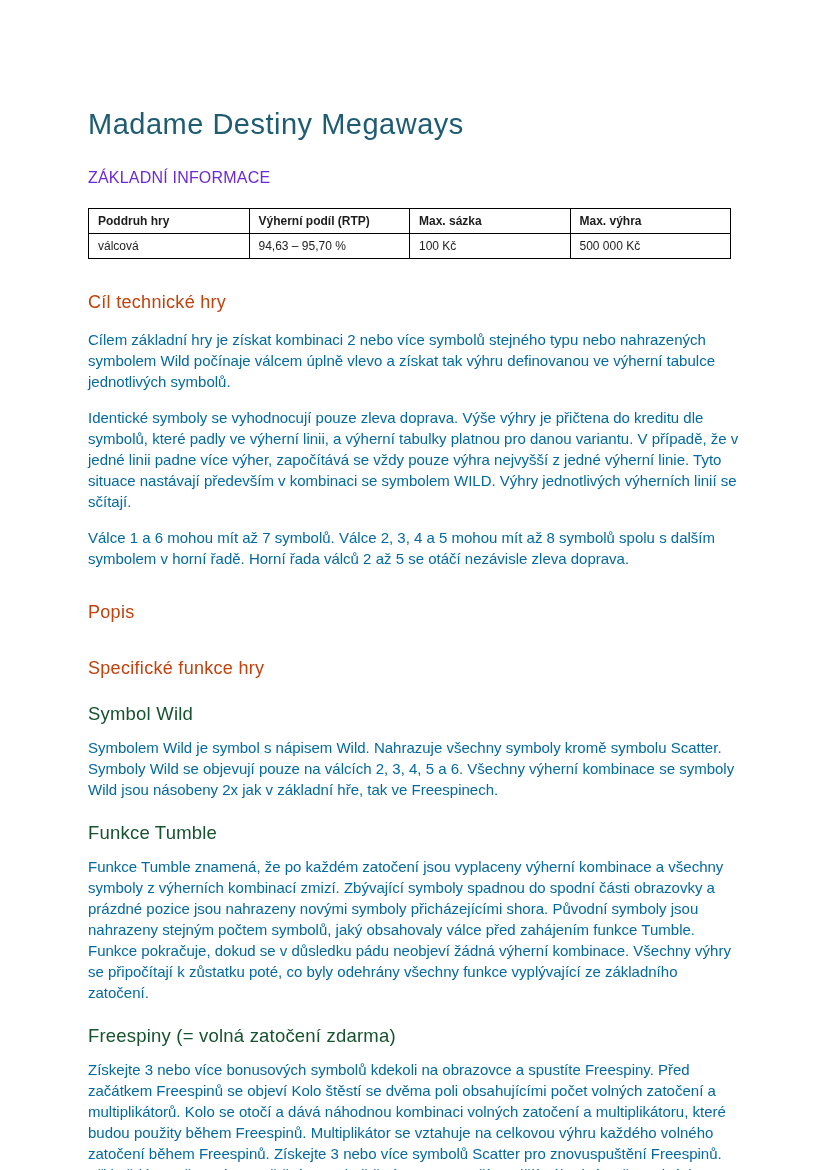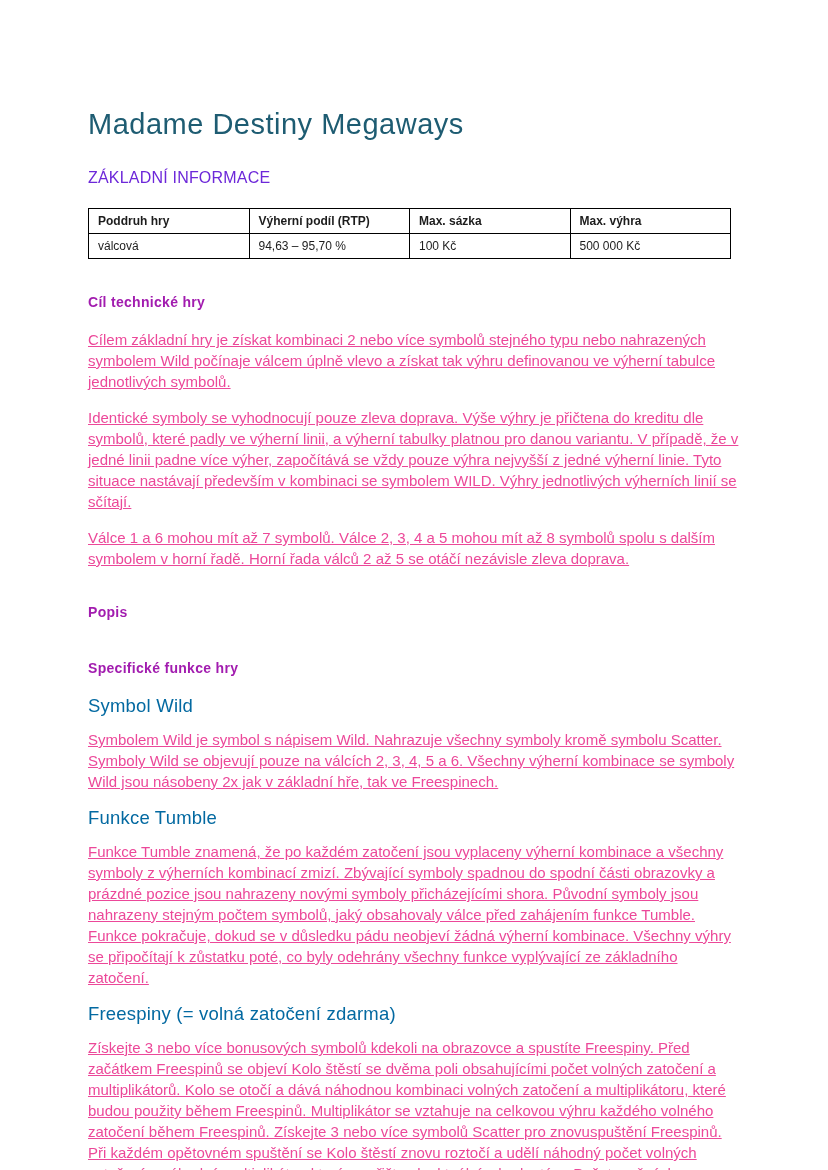--- a/index.html
+++ b/index.html
@@ -53,40 +53,39 @@
     text-align: left;
     color: #1c1c1c;
     height: 18px;
     vertical-align: middle;
   }
   table.info-table th {
     font-weight: 700;
   }
   h2.section-heading {
     margin: 31px 0 14px 0;
-    font-size: 14px;
+    font-size: 18px;
     line-height: 25px;
-    font-weight: 700;
-    color: #a21caf;
+    font-weight: 400;
+    color: #c2410c;
     letter-spacing: 0.3px;
   }
   h3.sub-heading {
-    margin: 14px 0 12px 0;
+    margin: 22px 0 12px 0;
     font-size: 18.5px;
     line-height: 22px;
     font-weight: 400;
-    color: #0369a1;
+    color: #14532d;
     letter-spacing: 0.2px;
   }
   p.body-text {
     margin: 0 0 15px 0;
     font-size: 15px;
     line-height: 21px;
-    color: #ec4899;
-    text-decoration: underline;
+    color: #0369a1;
   }
 </style>
 </head>
 <body>
 
 <div class="page">
   <div class="content">
 
     <h1 class="doc-title">Madame Destiny Megaways</h1>
 

